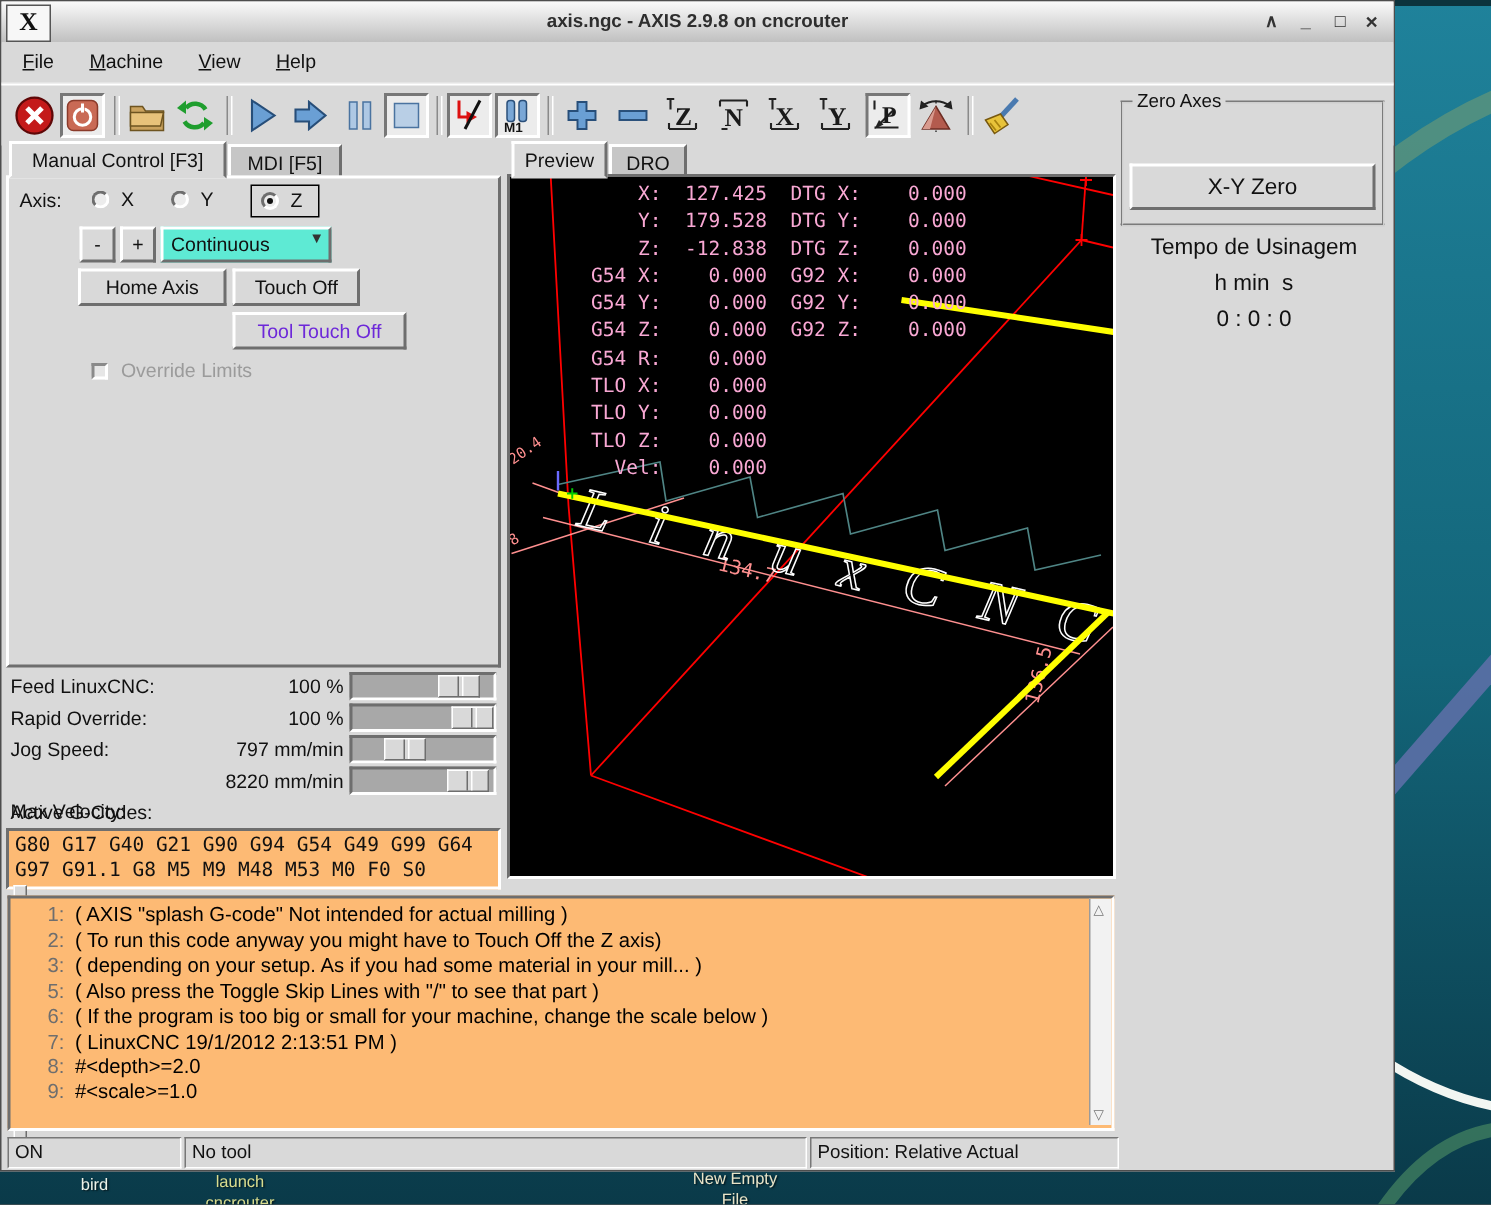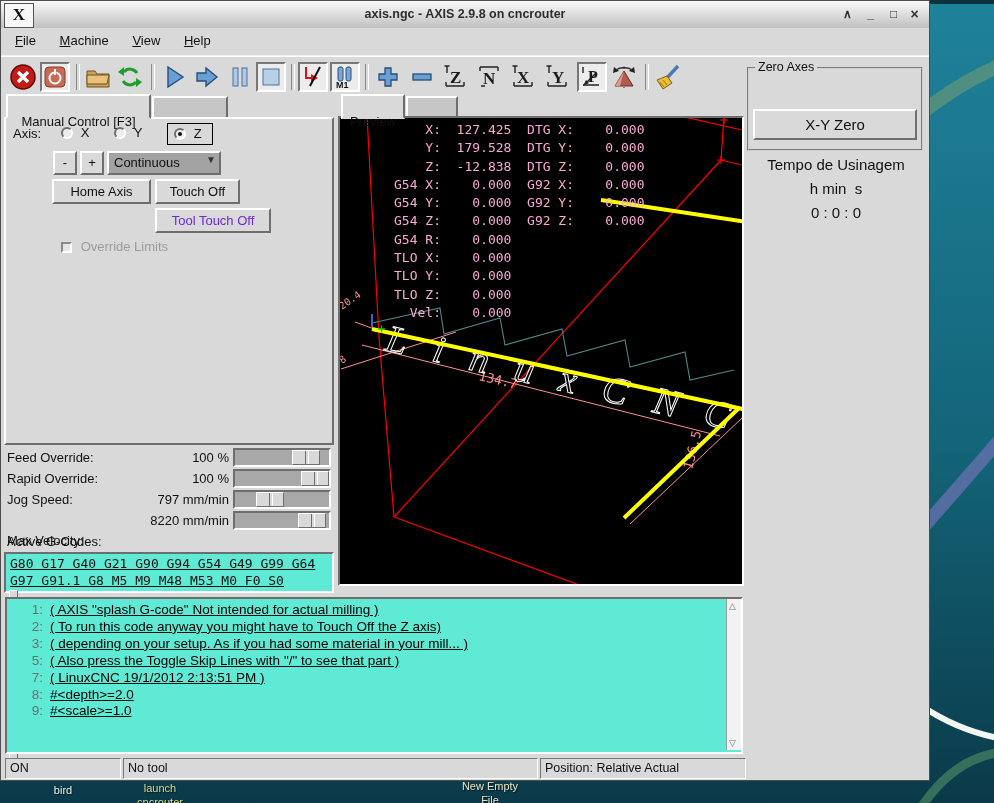--- a/index.html
+++ b/index.html
@@ -35,43 +35,43 @@
     width:30px;height:30px;box-sizing:border-box;}
   .tbtn.pressed svg{left:0;top:0;}
   .tsep{position:absolute;top:7px;width:2px;height:26px;
     border-left:1px solid #8a8a8a;border-right:1px solid #fff;}
   
   .raised{background:#d9d9d9;border:2px solid;border-color:#fff #6e6e6e #6e6e6e #fff;box-sizing:border-box;}
   .btn{font-family:"Liberation Sans",sans-serif;font-size:13px;text-align:center;cursor:default;}
   .btn.disabled{color:#6d28d9;}
   
   .tab{position:absolute;box-sizing:border-box;border:2px solid;border-color:#fff #6e6e6e transparent #fff;
-    background:#c6c6c6;text-align:center;font-size:13px;padding-top:18px;height:23px;}
+    background:#c6c6c6;text-align:center;font-size:13px;padding-top:3px;height:23px;}
   .tab.active{background:#d9d9d9;height:25px;z-index:3;}
   .nbpanel{position:absolute;box-sizing:border-box;background:#d9d9d9;
     border:2px solid;border-color:#fff #6e6e6e #6e6e6e #fff;}
   
   .radio{display:inline-block;width:12px;height:12px;border-radius:50%;background:#ececec;
     border:2px solid;border-color:#6e6e6e #fff #fff #6e6e6e;box-sizing:border-box;vertical-align:-2px;}
   .radio .dot{display:block;width:4px;height:4px;border-radius:50%;background:#111;margin:2px auto;}
   .checkbox{display:inline-block;width:11px;height:11px;background:#e6e6e6;
     border:2px solid;border-color:#8a8a8a #fff #fff #8a8a8a;box-sizing:border-box;vertical-align:-2px;}
   
   .srow-label{position:absolute;left:6px;font-size:13px;}
   .srow-val{position:absolute;text-align:right;font-size:13px;}
   .trough{position:absolute;width:98px;height:19px;background:#a8a8a8;
     border:2px solid;border-color:#6e6e6e #fff #fff #6e6e6e;box-sizing:border-box;}
   .handle{position:absolute;top:0;width:28px;height:15px;background:#d9d9d9;
     border:1px solid;border-color:#fff #6e6e6e #6e6e6e #fff;box-sizing:border-box;}
   .handle::after{content:"";position:absolute;left:12px;top:0;width:2px;height:100%;
     border-left:1px solid #6e6e6e;border-right:1px solid #fff;}
   
   .mono{font-family:"DejaVu Sans Mono",monospace;}
-  .gcodebox{position:absolute;background:#5eead4;border:2px solid;
-    border-color:#6e6e6e #fff #fff #6e6e6e;box-sizing:border-box;overflow:hidden;text-decoration:underline;}
+  .gcodebox{position:absolute;background:#fdba74;border:2px solid;
+    border-color:#6e6e6e #fff #fff #6e6e6e;box-sizing:border-box;overflow:hidden;}
   .gl{white-space:pre;font-size:13.5px;line-height:16.9px;}
   .gn{display:inline-block;width:34px;text-align:right;color:#6e6e6e;}
   .gt{padding-left:7px;color:#000;}
   .statuscell{position:absolute;height:21px;background:#d9d9d9;border:1px solid;
     border-color:#777 #fff #fff #777;box-sizing:border-box;font-size:12.5px;
     padding:2px 0 0 4px;white-space:nowrap;overflow:hidden;}
   .grip{position:absolute;width:7px;height:7px;background:#d9d9d9;border:1px solid;
     border-color:#fff #6e6e6e #6e6e6e #fff;}
   .groupframe{position:absolute;border:2px groove #cfcfcf;box-sizing:border-box;}
   .grouplabel{position:absolute;top:-9px;left:6px;background:#d9d9d9;padding:0 3px;font-size:12.5px;}
@@ -269,36 +269,36 @@
       <span class="radio"></span>
       <span style="padding-left:4px;">Y</span>
     </span>
     <span class="abs" style="left:166px;top:122px;border:1px solid #000;padding:2px 10px 3px 6px;">
       <span class="radio"><span class="dot"></span></span>
       <span style="padding-left:4px;">Z</span>
     </span>
 
     <div class="raised btn abs" style="left:52px;top:150px;width:24px;height:24px;line-height:20px;">-</div>
     <div class="raised btn abs" style="left:79px;top:150px;width:24px;height:24px;line-height:20px;">+</div>
-    <div class="raised abs" style="left:106px;top:150px;width:114px;height:24px;background:#a3a3a3;">
+    <div class="raised abs" style="left:106px;top:150px;width:114px;height:24px;background:#5eead4;">
       <span style="position:absolute;left:5px;top:2px;">Continuous</span>
       <span style="position:absolute;right:3px;top:1px;font-size:10px;color:#333;">▼</span>
     </div>
 
     <div class="raised btn abs" style="left:51px;top:178px;width:99px;height:25px;line-height:21px;">Home Axis</div>
     <div class="raised btn abs" style="left:154px;top:178px;width:85px;height:25px;line-height:21px;">Touch Off</div>
     <div class="raised btn disabled abs" style="left:154px;top:207px;width:116px;height:25px;line-height:21px;">Tool Touch Off</div>
 
     <span class="abs" style="left:60px;top:238px;color:#9b9b9b;">
       <span class="checkbox"></span>
       <span style="padding-left:5px;">Override Limits</span>
     </span>
 
     <div>
-      <span class="srow-label" style="top:449px;">Feed Override:</span>
+      <span class="srow-label" style="top:449px;">Feed LinuxCNC:</span>
       <span class="srow-val" style="left:120px;top:449px;width:108px;">100 %</span>
       <div class="trough" style="left:232px;top:447px;">
         <div class="handle" style="left: calc(86% - 24.08px);"></div>
       </div>
     </div>
     <div>
       <span class="srow-label" style="top:470px;">Rapid Override:</span>
       <span class="srow-val" style="left:120px;top:470px;width:108px;">100 %</span>
       <div class="trough" style="left:232px;top:468px;">
         <div class="handle" style="left: calc(100% - 28px);"></div>
@@ -385,20 +385,21 @@
     <div class="abs" style="left:745px;top:203px;width:180px;text-align:center;font-size:15px;">0 : 0 : 0</div>
 
     <div class="grip" style="left:8px;top:589px;"></div>
     <div class="grip" style="left:8px;top:751px;"></div>
 
     <div class="gcodebox" style="left:4px;top:596px;width:738px;height:157px;padding:3px 0 0 2px;">
       <div class="gl"><span class="gn">1:</span><span class="gt">( AXIS "splash G-code" Not intended for actual milling )</span></div>
       <div class="gl"><span class="gn">2:</span><span class="gt">( To run this code anyway you might have to Touch Off the Z axis)</span></div>
       <div class="gl"><span class="gn">3:</span><span class="gt">( depending on your setup. As if you had some material in your mill... )</span></div>
       <div class="gl"><span class="gn">5:</span><span class="gt">( Also press the Toggle Skip Lines with "/" to see that part )</span></div>
+      <div class="gl"><span class="gn">6:</span><span class="gt">( If the program is too big or small for your machine, change the scale below )</span></div>
       <div class="gl"><span class="gn">7:</span><span class="gt">( LinuxCNC 19/1/2012 2:13:51 PM )</span></div>
       <div class="gl"><span class="gn">8:</span><span class="gt">#&lt;depth&gt;=2.0</span></div>
       <div class="gl"><span class="gn">9:</span><span class="gt">#&lt;scale&gt;=1.0</span></div>
       <div class="scrollcol" style="right:0;top:0;width:14px;height:151px;">
         <span class="scrolltri" style="top:2px;">△</span>
         <span class="scrolltri" style="bottom:2px;">▽</span>
       </div>
     </div>
 
     <div class="statuscell" style="left:4px;top:757px;width:116px;">ON</div>

